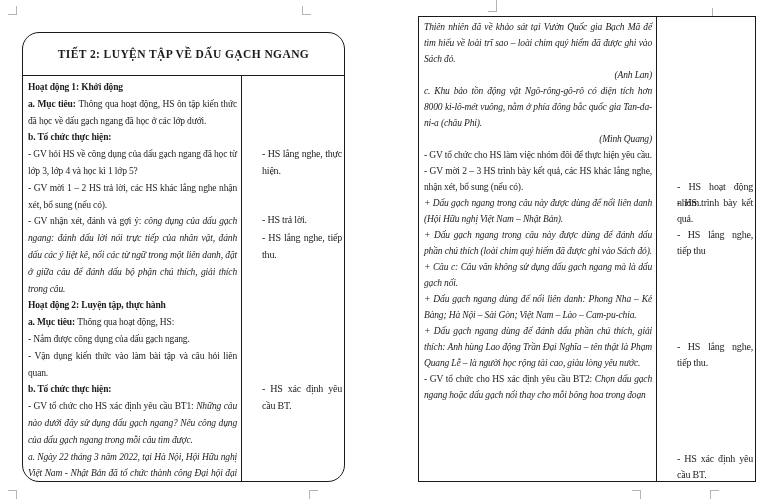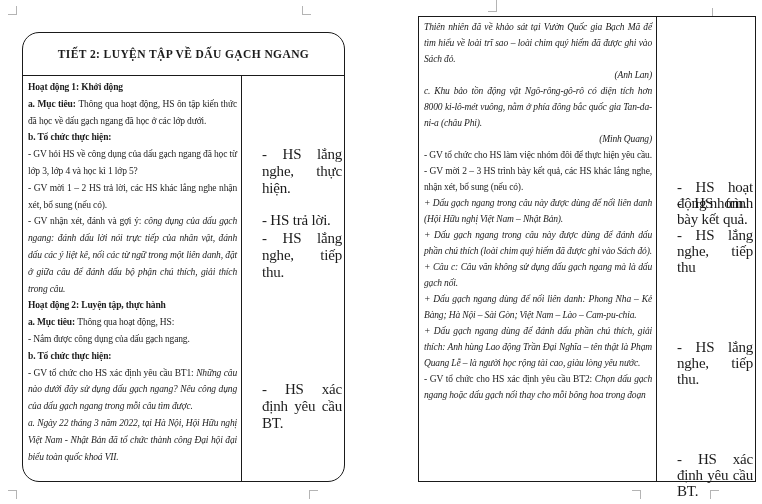--- a/index.html
+++ b/index.html
@@ -16,21 +16,21 @@
     height:42px;border-bottom:1.3px solid #1a1a1a;display:flex;align-items:center;justify-content:center;
     font-weight:bold;font-size:11.5px;letter-spacing:.4px;text-align:center;flex:0 0 auto;
   }
   .body-row{display:flex;flex:1 1 auto;min-height:0;gap:16px;}
   .gv-cell{
     box-sizing:border-box;border-right:1.3px solid #1a1a1a;overflow:hidden;
     padding:3px 4px 0 5px;text-align:justify;font-size:9.5px;letter-spacing:-.15px;
   }
   .p1 .gv-cell{width:219px;line-height:16.8px;}
   .p2 .gv-cell{width:238px;line-height:16px;padding-top:2px;}
-  .hs-cell{flex:1 1 auto;position:relative;font-size:15px;letter-spacing:-.2px;}
+  .hs-cell{flex:1 1 auto;position:relative;font-size:10px;letter-spacing:-.2px;}
   .p1 .hs-cell{line-height:16.8px;}
   .p2 .hs-cell{line-height:16px;}
   .para{text-align:justify;}
   .para.right{text-align:right;}
   .note{position:absolute;left:4px;right:2px;text-align:justify;}
   
   .crop{position:absolute;width:8px;height:8px;}
   .crop.tl{border-right:1px solid #b4b4b4;border-bottom:1px solid #b4b4b4;}
   .crop.tr{border-left:1px solid #b4b4b4;border-bottom:1px solid #b4b4b4;}
   .crop.bl{border-right:1px solid #b4b4b4;border-top:1px solid #b4b4b4;}
@@ -60,20 +60,21 @@
       <div class="gv-cell" id="p1-gv">
           <div class="para"><span style="font-weight: bold; margin-top: 46px;">Hoạt động 1: Khởi động</span></div>
           <div class="para"><span style="font-weight: bold;">a. Mục tiêu: </span><span>Thông qua hoạt động, HS ôn tập kiến thức đã học về dấu gạch ngang đã học ở các lớp dưới.</span></div>
           <div class="para"><span style="font-weight: bold;">b. Tổ chức thực hiện:</span></div>
           <div class="para"><span>- GV hỏi HS về công dụng của dấu gạch ngang đã học từ lớp 3, lớp 4 và học kì 1 lớp 5?</span></div>
           <div class="para"><span>- GV mời 1 – 2 HS trả lời, các HS khác lắng nghe nhận xét, bổ sung (nếu có).</span></div>
           <div class="para"><span>- GV nhận xét, đánh và gợi ý: </span><span style="font-style: italic;">công dụng của dấu gạch ngang: đánh dấu lời nói trực tiếp của nhân vật, đánh dấu các ý liệt kê, nối các từ ngữ trong một liên danh, đặt ở giữa câu để đánh dấu bộ phận chú thích, giải thích trong câu.</span></div>
           <div class="para"><span style="font-weight: bold;">Hoạt động 2: Luyện tập, thực hành</span></div>
           <div class="para"><span style="font-weight: bold;">a. Mục tiêu: </span><span>Thông qua hoạt động, HS:</span></div>
           <div class="para"><span>- Nắm được công dụng của dấu gạch ngang.</span></div>
+          <div class="para"><span>- Vận dụng kiến thức vào làm bài tập và câu hỏi liên quan.</span></div>
           <div class="para"><span style="font-weight: bold;">b. Tổ chức thực hiện:</span></div>
           <div class="para"><span>- GV tổ chức cho HS xác định yêu cầu BT1: </span><span style="font-style: italic;">Những câu nào dưới đây sử dụng dấu gạch ngang? Nêu công dụng của dấu gạch ngang trong mỗi câu tìm được.</span></div>
           <div class="para"><span style="font-style: italic;">a. Ngày 22 tháng 3 năm 2022, tại Hà Nội, Hội Hữu nghị Việt Nam - Nhật Bản đã tổ chức thành công Đại hội đại biểu toàn quốc khoá VII.</span></div>
         </div>
       <div class="hs-cell" id="p1-hs">
           <div class="note" style="top: 70.2px;">- HS lắng nghe, thực hiện.</div>
           <div class="note" style="top: 136px;">- HS trả lời.</div>
           <div class="note" style="top: 154.2px;">- HS lắng nghe, tiếp thu.</div>
           <div class="note" style="top: 305.4px;">- HS xác định yêu cầu BT.</div>
         </div>

